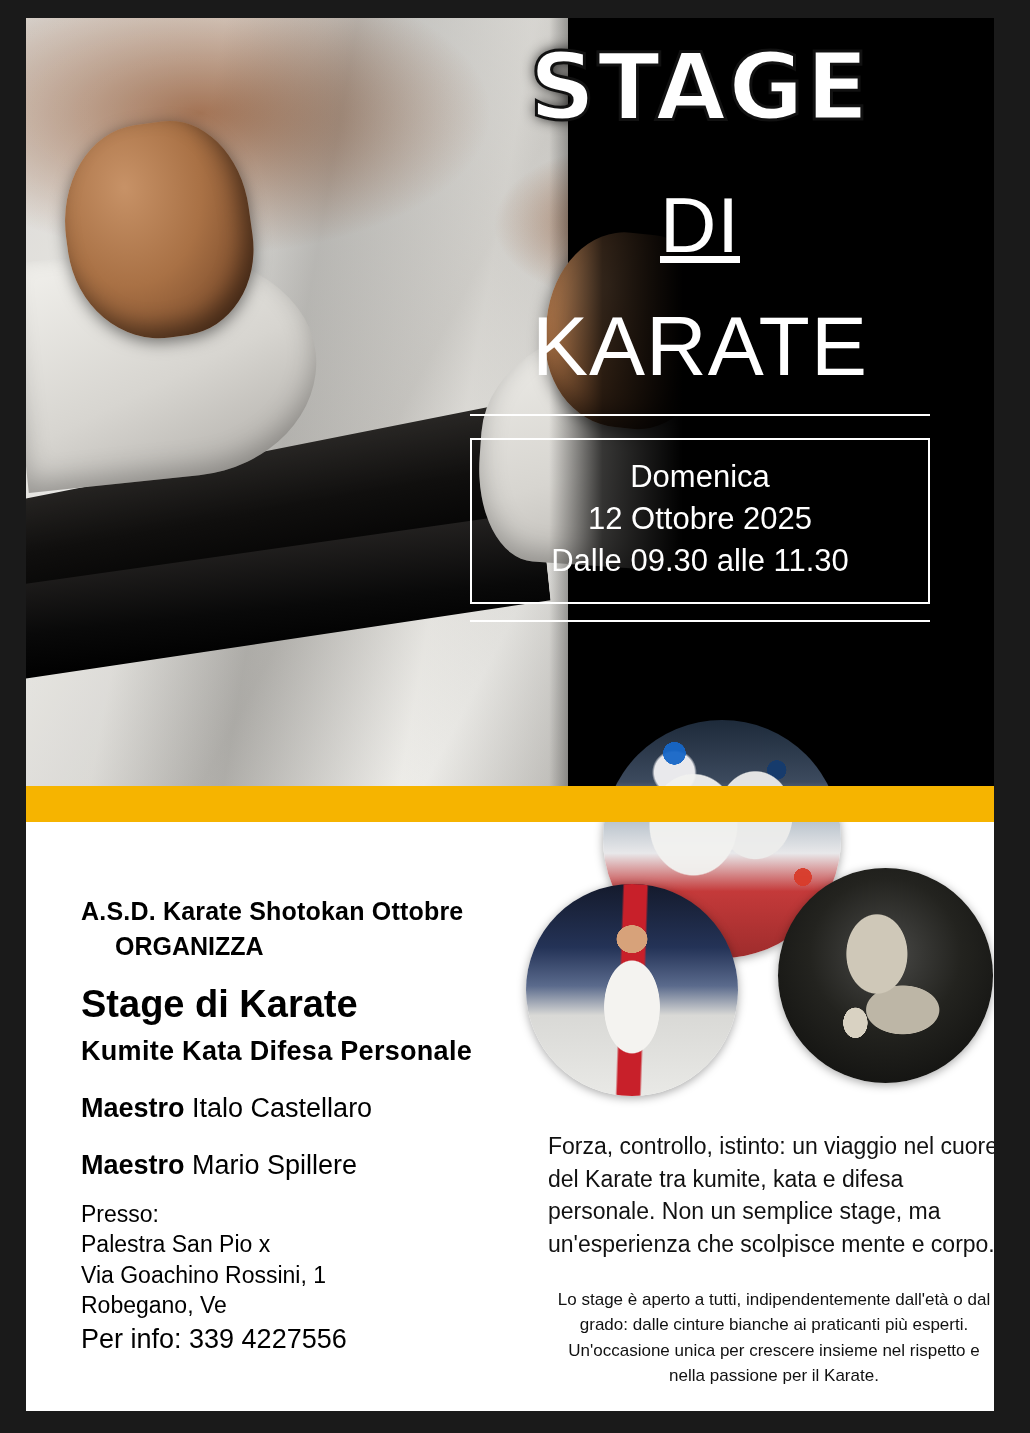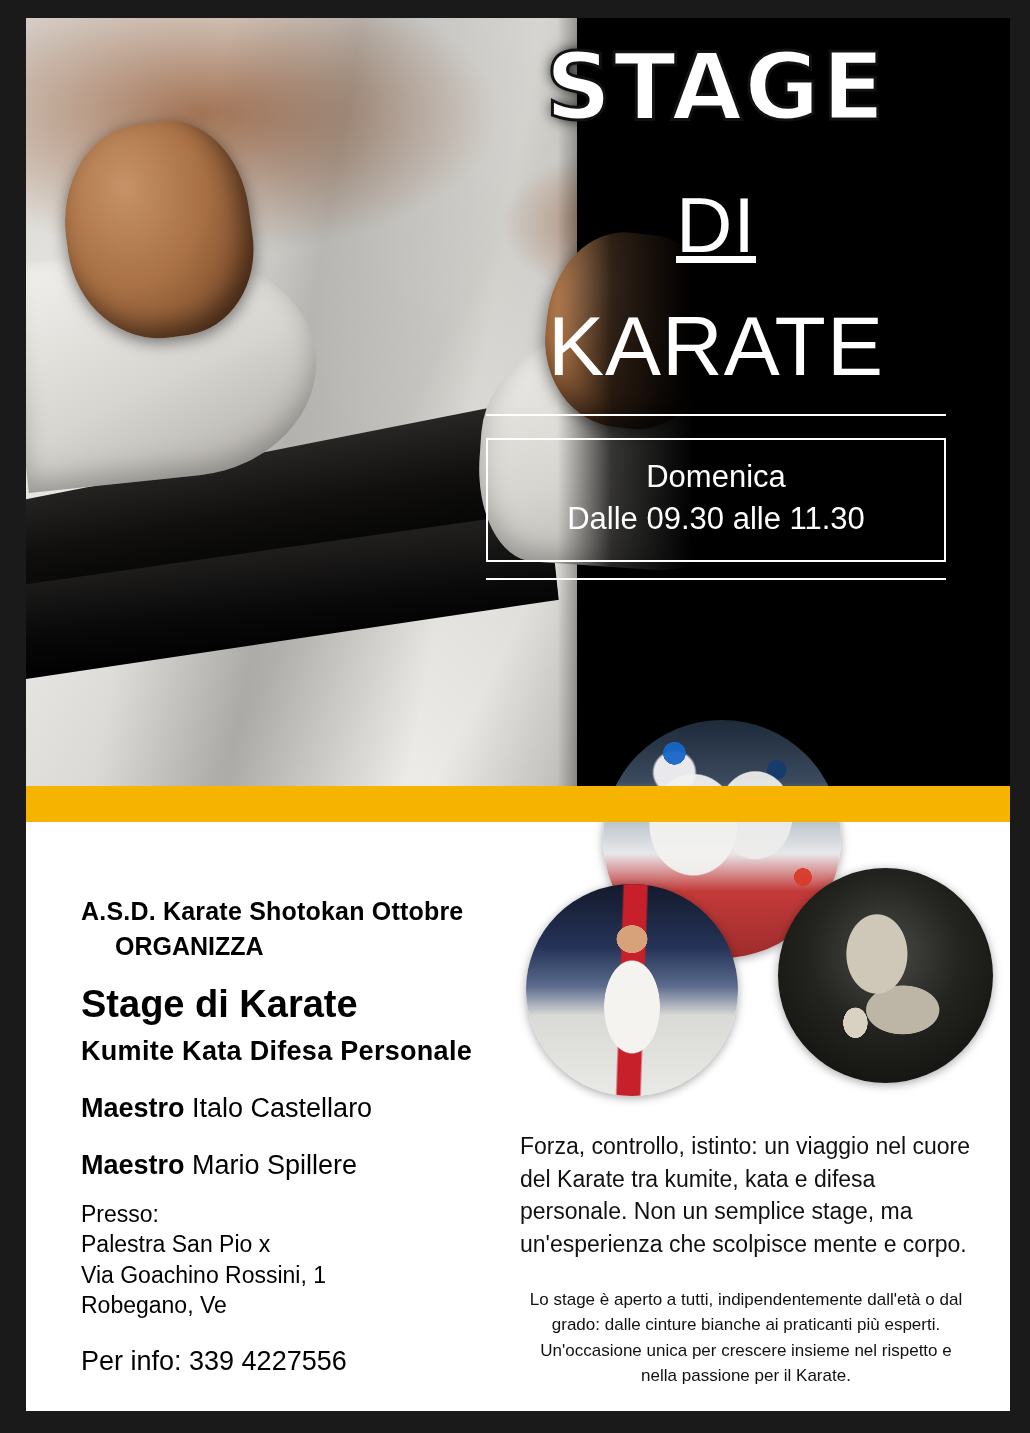--- a/index.html
+++ b/index.html
@@ -10,21 +10,21 @@
   body {
     font-family: "Liberation Sans", sans-serif;
   }
   .poster {
     position: relative;
     width: 1030px;
     height: 1433px;
     background: #1a1a1a;
     overflow: hidden;
     box-sizing: border-box;
-    padding: 18px 20px 22px 26px;
+    padding: 18px 36px 22px 26px;
   }
   .poster-inner {
     position: relative;
     width: 100%;
     height: 100%;
     background: #000;
     overflow: hidden;
   }
 
   
@@ -236,21 +236,21 @@
   }
   .maestro:nth-of-type(2) { margin-top: 4px; }
   .maestro b { font-weight: bold; }
   .presso {
     font-size: 23px;
     margin: 18px 0 0 0;
     line-height: 1.32;
   }
   .info-line {
     font-size: 27px;
-    margin: 26px 0 0 0;
+    margin: 4px 0 0 0;
   }
 
   
   .circ {
     position: absolute;
     border-radius: 50%;
     overflow: hidden;
     box-shadow: 0 2px 10px rgba(0,0,0,.35);
   }
   .circ-top {
@@ -294,21 +294,21 @@
     content:"";
     position:absolute; inset:0;
     background:
       radial-gradient(ellipse 20% 26% at 46% 40%, #cfc8b8 0 70%, rgba(0,0,0,0) 72%),
       radial-gradient(ellipse 24% 16% at 58% 66%, #bdb6a6 0 70%, rgba(0,0,0,0) 72%),
       radial-gradient(ellipse 8% 10% at 36% 72%, #d9d2c2 0 70%, rgba(0,0,0,0) 72%);
   }
 
   .right-col {
     position: absolute;
-    left: 494px;
+    left: 522px;
     top: 308px;
     width: 452px;
     color: #111;
   }
   .blurb {
     font-size: 23px;
     line-height: 1.42;
   }
   .note {
     margin-top: 26px;
@@ -334,20 +334,21 @@
       <div class="fist fist-right"></div>
       <div class="hero-dark-right"></div>
 
       <div class="hero-text">
         <div class="t-stage">STAGE</div>
         <div class="t-di">DI</div>
         <div class="t-karate">KARATE</div>
         <div class="rule"></div>
         <div class="date-box">
           <div class="date-line">Domenica</div>
+          <div class="date-line">12 Ottobre 2025</div>
           <div class="date-line">Dalle 09.30 alle 11.30</div>
         </div>
         <div class="rule2"></div>
       </div>
     </div>
 
     <div class="yellow-band"></div>
 
     <div class="bottom">
       <div class="bottom-pad">

